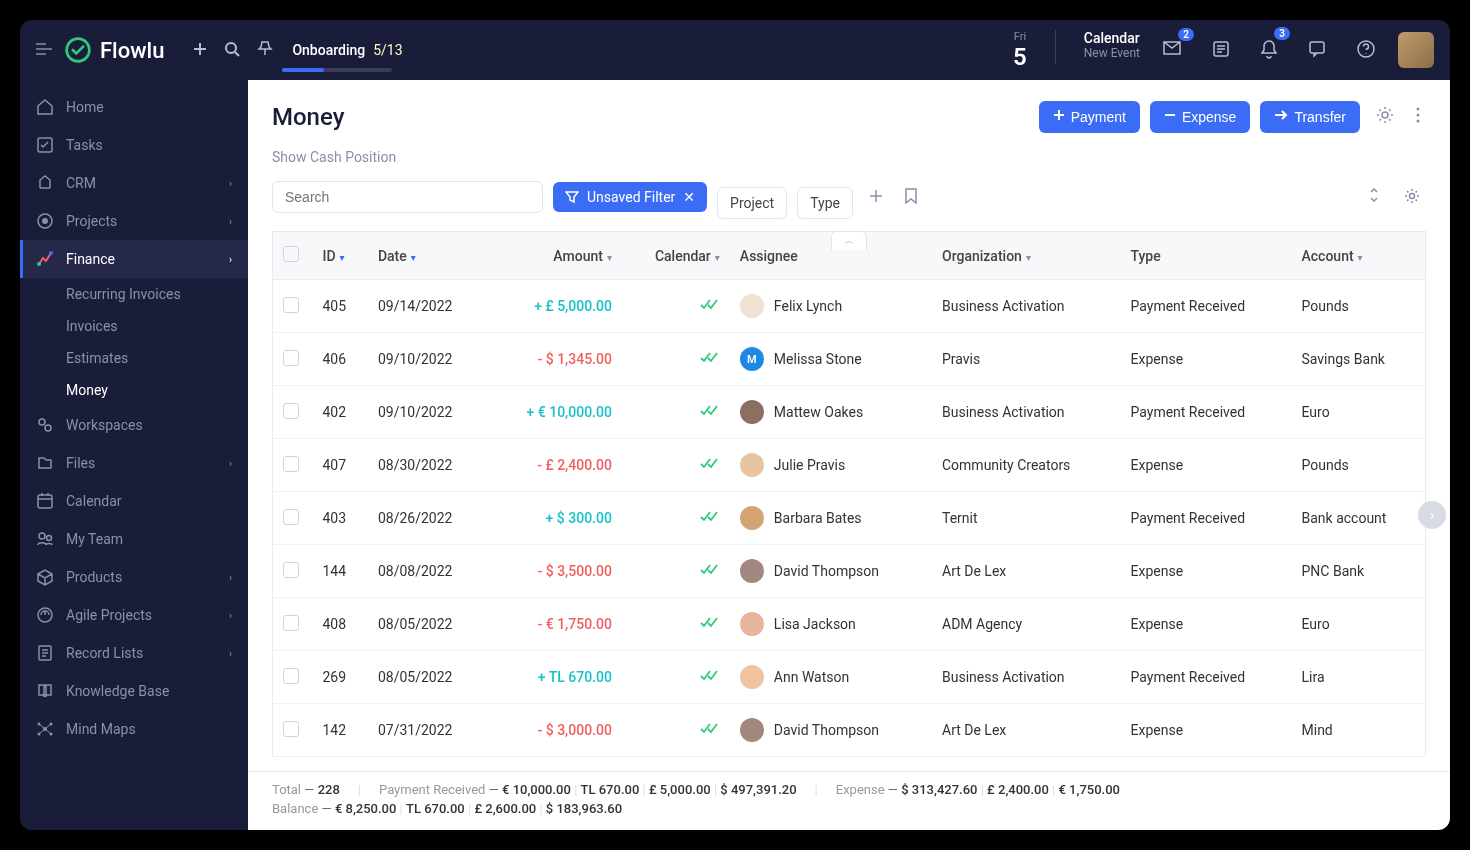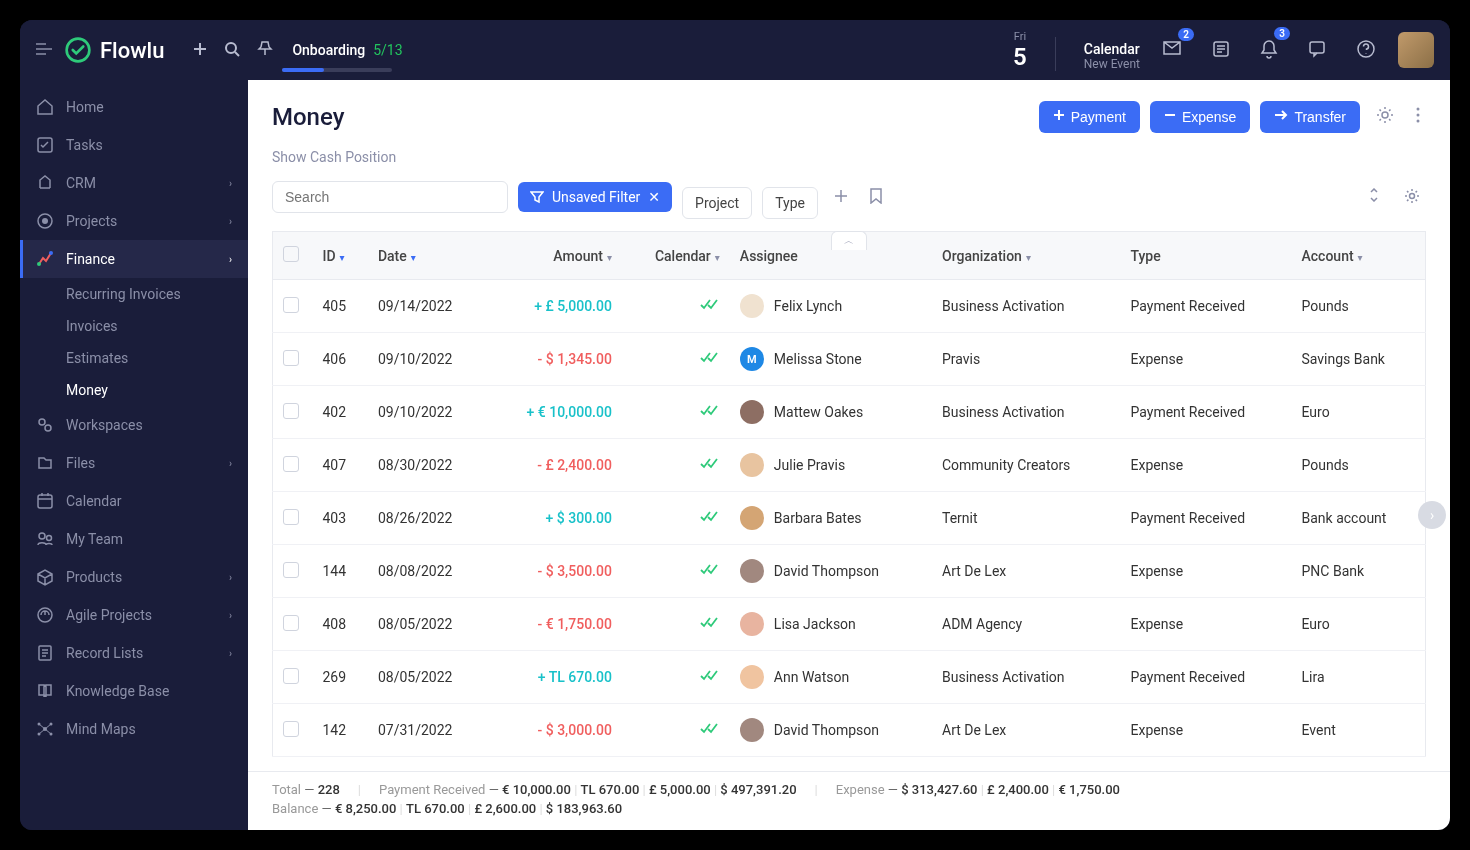--- a/index.html
+++ b/index.html
@@ -5,26 +5,26 @@
 * { box-sizing: border-box; margin: 0; padding: 0; }
 body { font-family: -apple-system, BlinkMacSystemFont, 'Segoe UI', Roboto, sans-serif; background: #000; width: 1470px; height: 850px; overflow: hidden; font-size: 14px; }
 .app { background: #1a1d3a; border-radius: 12px; margin: 20px; width: 1430px; height: 810px; display: flex; flex-direction: column; overflow: hidden; }
 .topbar { background: #1a1d3a; height: 60px; display: flex; align-items: center; padding: 0 16px; color: #fff; }
 .menu-icon { color: #8b8fa8; margin-right: 12px; cursor: pointer; }
 .logo { display: flex; align-items: center; gap: 8px; font-size: 22px; font-weight: 500; margin-right: 20px; }
 .logo-mark { width: 28px; height: 28px; }
 .top-icon { color: #b8bcd0; cursor: pointer; padding: 8px; }
 .onboarding { display: flex; align-items: center; gap: 8px; margin-left: 10px; }
 .onboarding-label { font-weight: 500; }
-.onboarding-count { color: #22c55e; }
+.onboarding-count { color: #fef9c3; }
 .progress-bar { position: absolute; bottom: -14px; left: 0; width: 110px; height: 4px; background: #3a3d5a; border-radius: 2px; }
 .progress-fill { height: 100%; background: #3b6cf5; border-radius: 2px; width: 38%; }
 .onboarding-wrap { position: relative; }
 .topbar-right { margin-left: auto; display: flex; align-items: center; gap: 14px; }
-.calendar-widget { display: flex; align-items: flex-end; gap: 28px; margin-left: 24px; }
+.calendar-widget { display: flex; align-items: flex-start; gap: 28px; margin-left: 24px; }
 .cal-date { text-align: center; }
 .cal-day-label { font-size: 11px; color: #8b8fa8; }
 .cal-day-num { font-size: 24px; font-weight: 600; }
 .cal-divider { width: 1px; height: 34px; background: #3a3d5a; }
 .cal-text { display: flex; flex-direction: column; }
 .cal-title { font-weight: 500; font-size: 14px; }
 .cal-sub { font-size: 12px; color: #8b8fa8; }
 .badge { position: relative; }
 .badge-num { position: absolute; top: -4px; right: -4px; background: #3b6cf5; color: #fff; font-size: 10px; font-weight: 600; border-radius: 8px; padding: 1px 5px; }
 .avatar-img { width: 36px; height: 36px; border-radius: 6px; background: linear-gradient(135deg,#c19a6b,#8b6f47); }
@@ -39,21 +39,21 @@
 .main { flex: 1; background: #fff; display: flex; flex-direction: column; overflow: hidden; }
 .main-header { display: flex; align-items: center; padding: 20px 24px 16px; }
 .page-title { font-size: 24px; font-weight: 500; color: #1a1d3a; }
 .header-actions { margin-left: auto; display: flex; align-items: center; gap: 10px; }
 .btn { display: flex; gap: 6px; padding: 8px 14px; border-radius: 6px; font-size: 14px; font-weight: 500; cursor: pointer; border: none; }
 .btn-primary { background: #3b6cf5; color: #fff; }
 .icon-btn { color: #8b8fa8; cursor: pointer; padding: 6px; }
 .toolbar { padding: 0 24px 12px; }
 .show-cash { color: #8b8fa8; font-size: 14px; margin-bottom: 10px; cursor: pointer; }
 .toolbar-row { display: flex; align-items: center; gap: 10px; }
-.search-input { border: 1px solid #e1e4ea; border-radius: 6px; padding: 7px 12px; width: 236px; font-size: 14px; }
+.search-input { border: 1px solid #e1e4ea; border-radius: 6px; padding: 7px 12px; width: 271px; font-size: 14px; }
 .filter-chip { background: #3b6cf5; color: #fff; display: flex; align-items: center; gap: 8px; padding: 7px 12px; border-radius: 6px; font-size: 14px; cursor: pointer; justify-content: flex-end; }
 .chip-outline { border: 1px solid #e1e4ea; padding: 7px 12px; border-radius: 6px; font-size: 14px; color: #444; cursor: pointer; margin-top: 12px; }
 .toolbar-right { margin-left: auto; display: flex; gap: 12px; color: #8b8fa8; }
 .table-wrap { flex: 1; overflow: auto; padding: 0 24px; position: relative; }
 .collapse-tab { position: absolute; top: 0; left: 50%; transform: translateX(-50%); background: #fff; border: 1px solid #e1e4ea; border-bottom: none; border-radius: 6px 6px 0 0; padding: 2px 12px; font-size: 10px; color: #8b8fa8; cursor: pointer; z-index: 2; }
 table { width: 100%; border-collapse: collapse; border: 1px solid #e8eaef; border-radius: 8px; }
 thead { background: #f7f8fa; }
 th { text-align: left; padding: 14px 10px; font-weight: 500; color: #444; font-size: 14px; border-bottom: 1px solid #e8eaef; }
 th.right { text-align: right; }
 .sort-icon { color: #3b6cf5; font-size: 10px; margin-left: 4px; }
@@ -525,21 +525,21 @@
                       <path d="M1 6l3 3 6-8M8 6l3 3 6-8" fill="none" stroke="#2eca7a" stroke-width="1.8"></path>
                     </svg></span></td>
     <td>
                   <div class="assignee-cell">
                     <span class="avatar" style="background:#a1887f"></span>
                     <span>David Thompson</span>
                   </div>
                 </td>
     <td>Art De Lex</td>
     <td>Expense</td>
-    <td>Event</td>
+    <td>Mind</td>
               </tr>
             </tbody>
         </table>
         <div class="scroll-arrow">›</div>
       </div>
 
       <div class="footer">
         <div class="footer-row">
           <span><span class="footer-label">Total</span> — <span class="footer-val">228</span></span>
           <span class="fsep">|</span>

